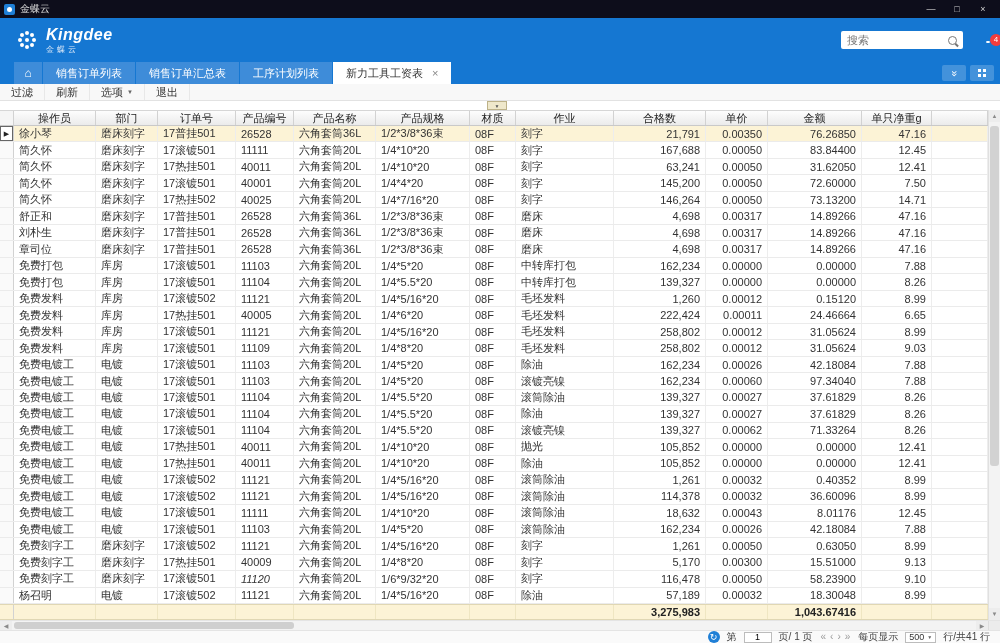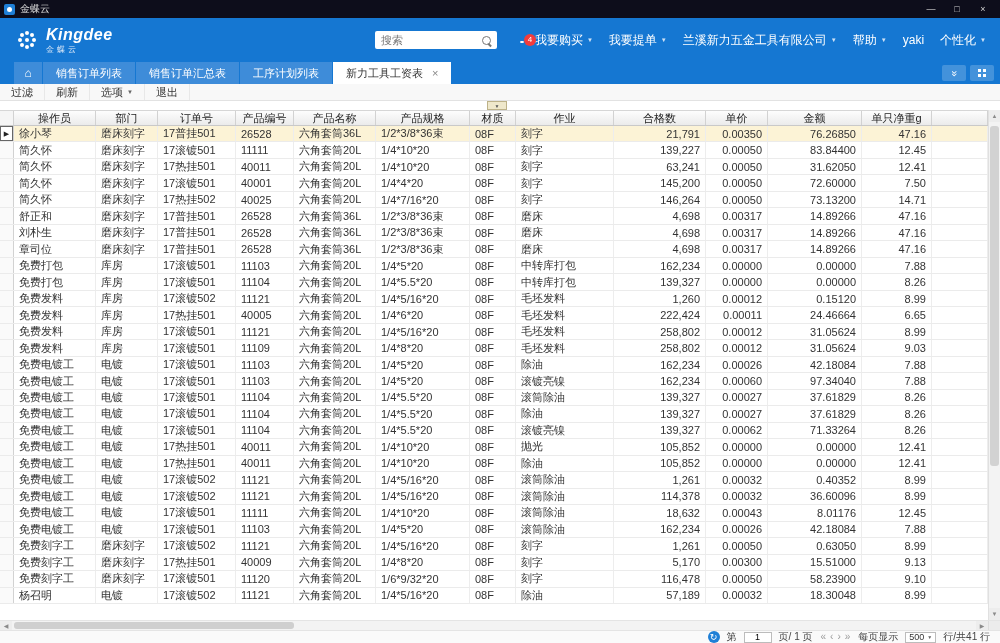--- a/index.html
+++ b/index.html
@@ -122,45 +122,20 @@
   </div>
   <div class="head-right">
     <div class="searchbox">
       <input placeholder="搜索" style="">
       <span class="mag"></span>
     </div>
     <div class="bell-wrap">
       <span class="bell"></span>
       <span class="badge">4</span>
     </div>
-    <div class="menus">
-        <div class="menu-item">
-          <div>我要购买</div>
-          <div class="caret">▼</div>
-        </div>
-        <div class="menu-item">
-          <div>我要提单</div>
-          <div class="caret">▼</div>
-        </div>
-        <div class="menu-item">
-          <div>兰溪新力五金工具有限公司</div>
-          <div class="caret">▼</div>
-        </div>
-        <div class="menu-item">
-          <div>帮助</div>
-          <div class="caret">▼</div>
-        </div>
-        <div class="menu-item">
-          <div>yaki</div>
-        </div>
-        <div class="menu-item">
-          <div>个性化</div>
-          <div class="caret">▼</div>
-        </div>
-      </div>
   </div>
 </div>
 
 <div class="tabbar">
   <div class="tab-home">
     <span>⌂</span>
   </div>
   <span style="display:flex">
       <div class="tab">
         <div>销售订单列表</div>
@@ -248,21 +223,21 @@
       <div class="g-row">
         <div class="g-ind"></div>
         <div class="g-cell" style="width: 82px;">简久怀</div>
         <div class="g-cell" style="width: 62px;">磨床刻字</div>
         <div class="g-cell" style="width: 78px;">17滚镀501</div>
         <div class="g-cell" style="width: 58px;">11111</div>
         <div class="g-cell" style="width: 82px;">六角套筒20L</div>
         <div class="g-cell" style="width: 94px;">1/4*10*20</div>
         <div class="g-cell" style="width: 46px;">08F</div>
         <div class="g-cell" style="width: 98px;">刻字</div>
-        <div class="g-cell num" style="width: 92px;">139,227</div>
+        <div class="g-cell num" style="width: 92px;">167,688</div>
         <div class="g-cell num" style="width: 62px;">0.00050</div>
         <div class="g-cell num" style="width: 94px;">83.84400</div>
         <div class="g-cell num" style="width: 70px;">12.45</div>
         <div class="g-cell" style="width: 56px;"></div>
       </div>
       <div class="g-row">
         <div class="g-ind"></div>
         <div class="g-cell" style="width: 82px;">简久怀</div>
         <div class="g-cell" style="width: 62px;">磨床刻字</div>
         <div class="g-cell" style="width: 78px;">17热挂501</div>
@@ -659,21 +634,21 @@
         <div class="g-cell num" style="width: 62px;">0.00300</div>
         <div class="g-cell num" style="width: 94px;">15.51000</div>
         <div class="g-cell num" style="width: 70px;">9.13</div>
         <div class="g-cell" style="width: 56px;"></div>
       </div>
       <div class="g-row">
         <div class="g-ind"></div>
         <div class="g-cell" style="width: 82px;">免费刻字工</div>
         <div class="g-cell" style="width: 62px;">磨床刻字</div>
         <div class="g-cell" style="width: 78px;">17滚镀501</div>
-        <div class="g-cell" style="width: 58px;">11120</div>
+        <div class="g-cell" style="width: 58px; font-style: italic;">11120</div>
         <div class="g-cell" style="width: 82px;">六角套筒20L</div>
         <div class="g-cell" style="width: 94px;">1/6*9/32*20</div>
         <div class="g-cell" style="width: 46px;">08F</div>
         <div class="g-cell" style="width: 98px;">刻字</div>
         <div class="g-cell num" style="width: 92px;">116,478</div>
         <div class="g-cell num" style="width: 62px;">0.00050</div>
         <div class="g-cell num" style="width: 94px;">58.23900</div>
         <div class="g-cell num" style="width: 70px;">9.10</div>
         <div class="g-cell" style="width: 56px;"></div>
       </div>
@@ -686,20 +661,36 @@
         <div class="g-cell" style="width: 82px;">六角套筒20L</div>
         <div class="g-cell" style="width: 94px;">1/4*5/16*20</div>
         <div class="g-cell" style="width: 46px;">08F</div>
         <div class="g-cell" style="width: 98px;">除油</div>
         <div class="g-cell num" style="width: 92px;">57,189</div>
         <div class="g-cell num" style="width: 62px;">0.00032</div>
         <div class="g-cell num" style="width: 94px;">18.30048</div>
         <div class="g-cell num" style="width: 70px;">8.99</div>
         <div class="g-cell" style="width: 56px;"></div>
       </div>
+    </div>
+  <div class="g-totals">
+      <div class="g-ind"></div>
+      <div class="g-cell" style="width: 82px;"></div>
+      <div class="g-cell" style="width: 62px;"></div>
+      <div class="g-cell" style="width: 78px;"></div>
+      <div class="g-cell" style="width: 58px;"></div>
+      <div class="g-cell" style="width: 82px;"></div>
+      <div class="g-cell" style="width: 94px;"></div>
+      <div class="g-cell" style="width: 46px;"></div>
+      <div class="g-cell" style="width: 98px;"></div>
+      <div class="g-cell num" style="width: 92px;">3,275,983</div>
+      <div class="g-cell num" style="width: 62px;"></div>
+      <div class="g-cell num" style="width: 94px;">1,043.67416</div>
+      <div class="g-cell num" style="width: 70px;"></div>
+      <div class="g-cell" style="width: 56px;"></div>
     </div>
   <div class="vscroll">
     <div class="vs-btn">▲</div>
     <div class="vs-thumb"></div>
     <div class="vs-btn down">▼</div>
   </div>
 </div>
 
 <div class="hscroll">
   <div class="hs-btn">◀</div>

